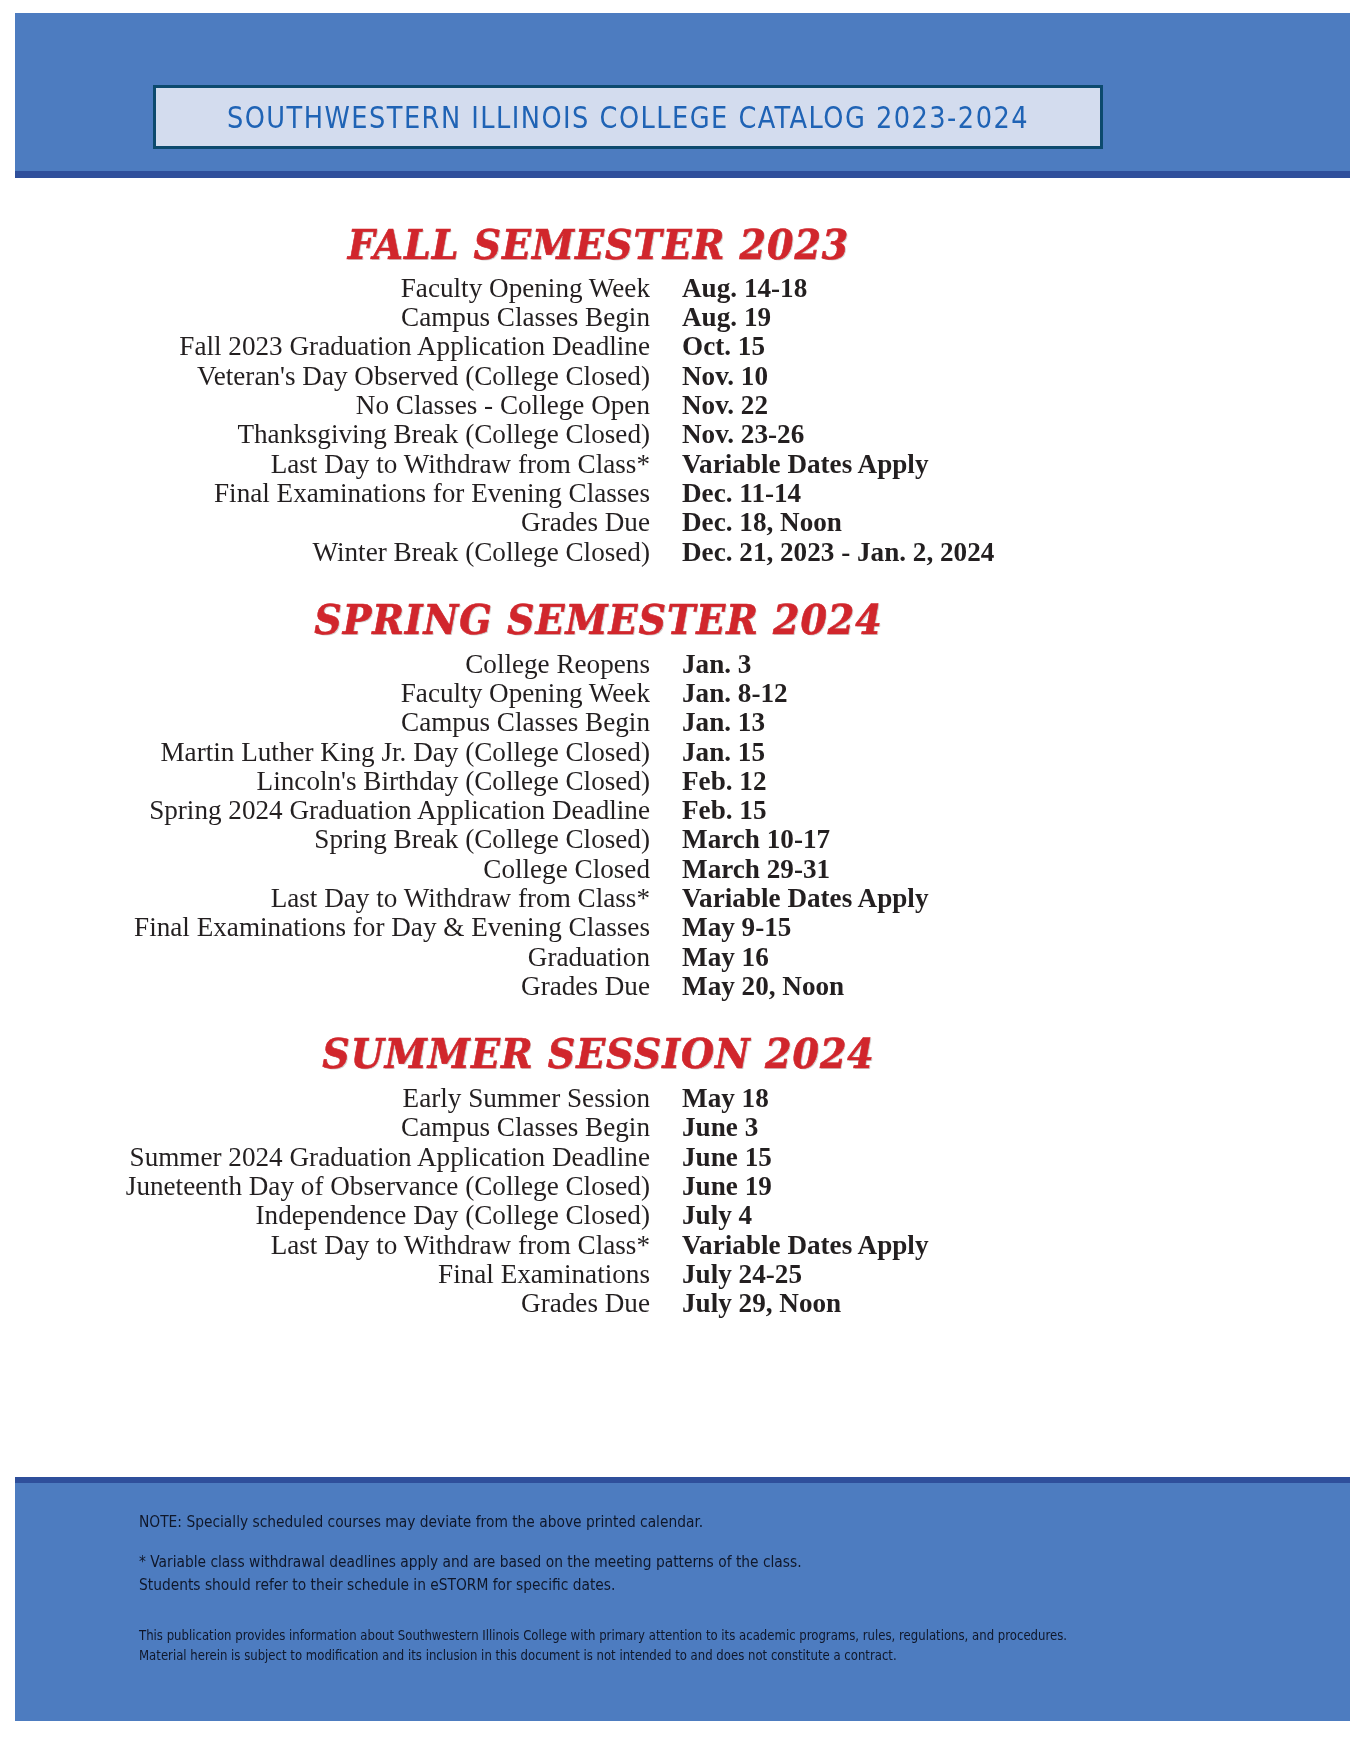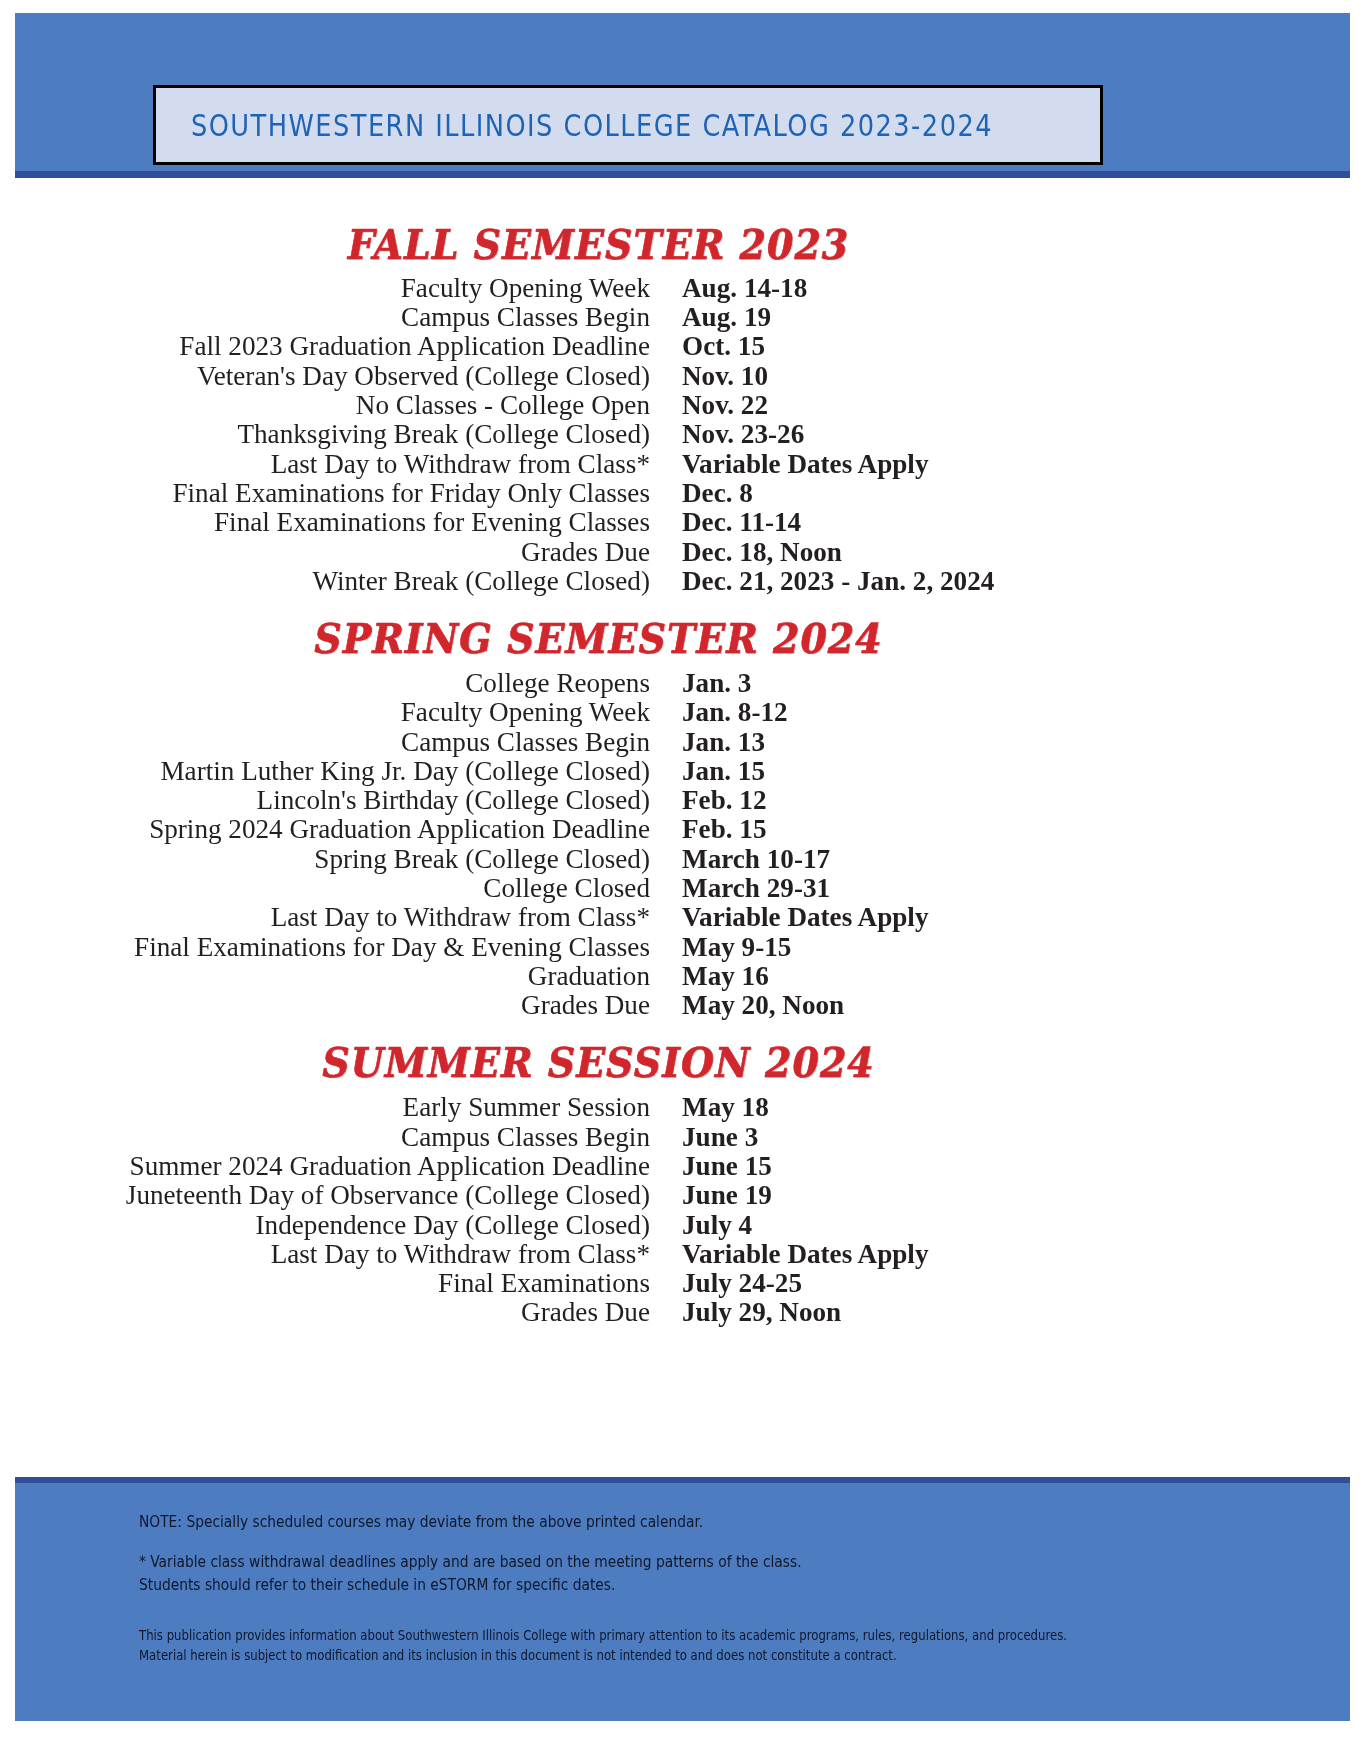--- a/index.html
+++ b/index.html
@@ -32,26 +32,27 @@
     top: 171px;
     width: 1335px;
     height: 7px;
     background: #2f4f9b;
   }
   .title-box {
     position: absolute;
     left: 138px;
     top: 72px;
     width: 950px;
-    height: 80px;
+    height: 64px;
     background: #d3dcee;
-    border: 3px solid #000000;
+    border: 3px solid #0c4a6e;
     box-sizing: border-box;
     display: flex;
     align-items: center;
+    justify-content: center;
   }
   .title-text {
     font-family: "DejaVu Sans Condensed", "Liberation Sans Narrow", "Liberation Sans", sans-serif;
     font-size: 31px;
     letter-spacing: 1.6px;
     color: #1f63b5;
     font-weight: 400;
     white-space: nowrap;
     transform: scaleX(0.92);
   }
@@ -60,21 +61,21 @@
   .calendar {
     position: absolute;
     left: 0;
     top: 196px;
     width: 1187px;
   }
   .section {
     margin: 0;
   }
   .section + .section {
-    margin-top: 12px;
+    margin-top: 22px;
   }
   .section-heading {
     text-align: center;
     color: #d1262c;
     font-family: "DejaVu Serif", "Liberation Serif", serif;
     font-weight: 700;
     font-size: 38px;
     letter-spacing: 1px;
     line-height: 1.18;
     margin: 0 0 6px 0;
@@ -190,24 +191,20 @@
       </div>
       <div class="row">
         <span class="label">Thanksgiving Break (College Closed)</span>
         <span class="date">Nov. 23-26</span>
       </div>
       <div class="row">
         <span class="label">Last Day to Withdraw from Class*</span>
         <span class="date">Variable Dates Apply</span>
       </div>
       <div class="row">
-        <span class="label">Final Examinations for Friday Only Classes</span>
-        <span class="date">Dec. 8</span>
-      </div>
-      <div class="row">
         <span class="label">Final Examinations for Evening Classes</span>
         <span class="date">Dec. 11-14</span>
       </div>
       <div class="row">
         <span class="label">Grades Due</span>
         <span class="date">Dec. 18, Noon</span>
       </div>
       <div class="row">
         <span class="label">Winter Break (College Closed)</span>
         <span class="date">Dec. 21, 2023 - Jan. 2, 2024</span>

